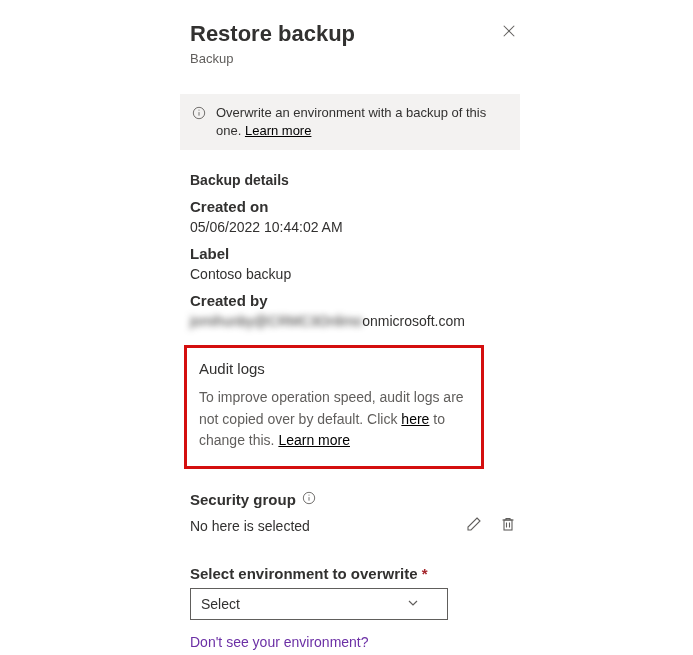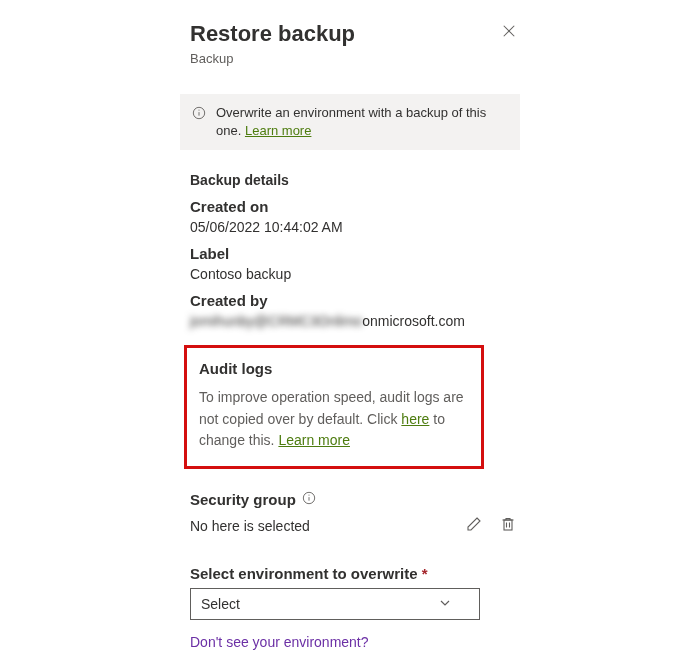--- a/index.html
+++ b/index.html
@@ -58,21 +58,21 @@
     margin-top: 2px;
     color: #605e5c;
   }
   .info-banner .icon svg { width: 14px; height: 14px; }
   .info-banner .text {
     font-size: 13px;
     color: #323130;
     line-height: 1.4;
   }
   .link {
-    color: #4d7c0f;
+    color: #000000;
     text-decoration: underline;
     cursor: pointer;
   }
   .section-heading {
     font-size: 14px;
     font-weight: 700;
     margin: 0 0 0 0;
   }
   .field-label {
     font-size: 15px;
@@ -89,21 +89,21 @@
     user-select: none;
   }
   .audit-box {
     border: 3px solid #d40e0e;
     padding: 10px 12px 14px 12px;
     margin: 16px 0 22px -6px;
     width: 300px;
   }
   .audit-box h3 {
     font-size: 15px;
-    font-weight: 700;
+    font-weight: 400;
     margin: 2px 0 10px 0;
   }
   .audit-box p {
     font-size: 14px;
     color: #605e5c;
     margin: 0;
     line-height: 1.55;
   }
   .row {
     display: flex;
@@ -126,21 +126,21 @@
     cursor: pointer;
     color: #605e5c;
   }
   .icon-btn svg { width: 16px; height: 16px; }
   .actions { display:flex; gap:10px; }
   .select-wrap {
     position: relative;
     margin-top: 6px;
   }
   .select-box {
-    width: 290px;
+    width: 258px;
     border: 1px solid #605e5c;
     padding: 7px 28px 7px 10px;
     font-size: 14px;
     background: #fff;
     cursor: pointer;
     display: flex;
     align-items: center;
     justify-content: space-between;
   }
   .select-box svg { width: 12px; height: 12px; color: #605e5c; }

